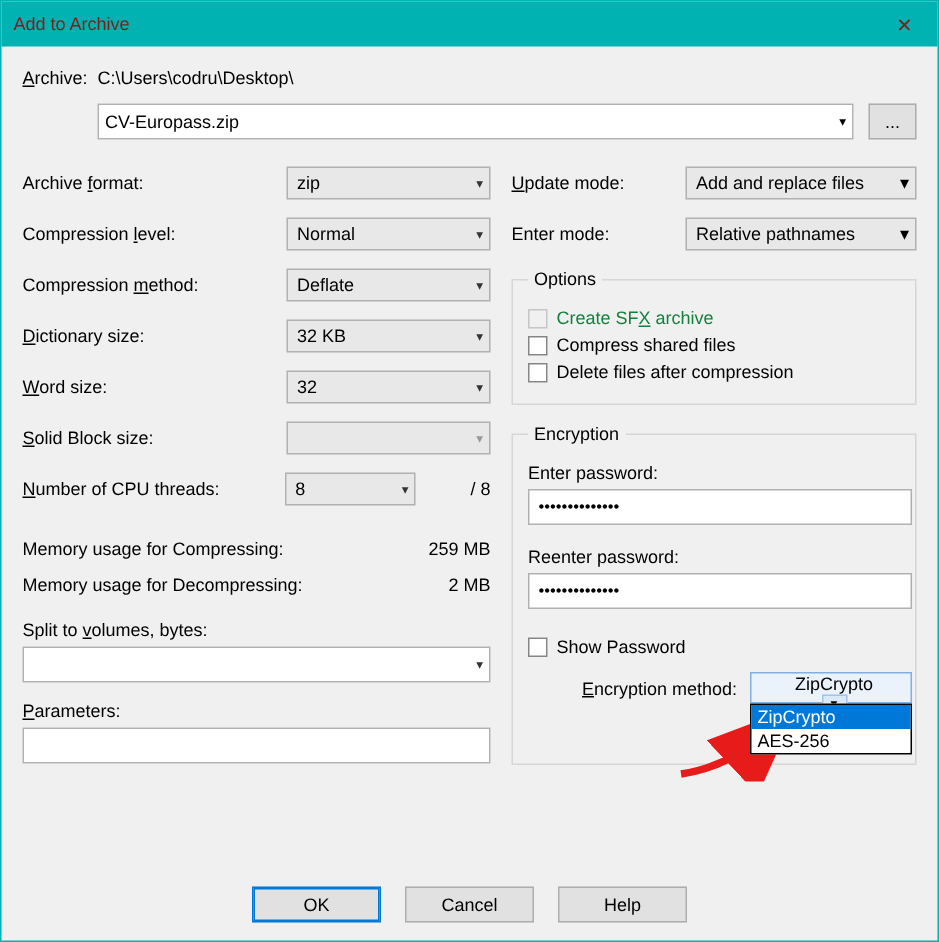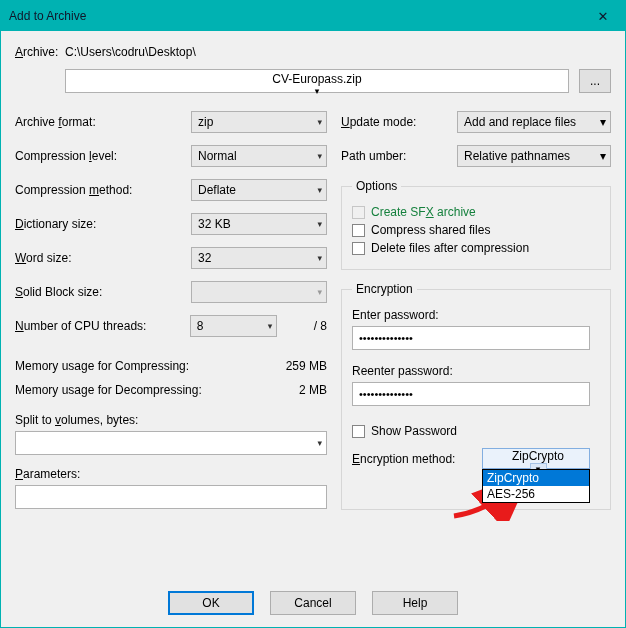--- a/index.html
+++ b/index.html
@@ -22,21 +22,21 @@
     display: flex;
     flex-direction: column;
   }
   .titlebar {
     height: 30px;
     background: #00b2b2;
     display: flex;
     align-items: center;
     justify-content: space-between;
     padding: 0 0 0 8px;
-    color: #0f172a;
+    color: #7f1d1d;
     font-size: 12px;
   }
   .titlebar .close {
     width: 44px;
     height: 30px;
     display: flex;
     align-items: center;
     justify-content: center;
     font-size: 13px;
     font-family: sans-serif;
@@ -56,21 +56,20 @@
   .archive-right { flex: 1; }
   .path-text { font-size: 12px; margin-bottom: 10px; }
   .archive-input-row { display: flex; gap: 10px; align-items: center; }
   .combo, .textinput, .dropdown {
     border: 1px solid #b1b1b1;
     background: #fff;
     height: 22px;
     font-size: 12px;
     padding: 2px 4px;
     font-family: inherit;
-    flex-direction: column;
   }
   .combo-big { flex: 1; height: 24px; }
   .browse-btn {
     width: 32px;
     height: 24px;
     border: 1px solid #adadad;
     background: #e1e1e1;
     font-size: 12px;
     display: flex;
     align-items: center;
@@ -127,21 +126,21 @@
     background: #e8e8e8;
     display: flex;
     align-items: center;
     justify-content: space-between;
     padding: 0 4px 0 6px;
     font-size: 12px;
   }
   fieldset {
     border: 1px solid #d6d6d6;
     margin: 0 0 12px 0;
-    padding: 8px 20px 10px 10px;
+    padding: 8px 2px 10px 10px;
     font-size: 12px;
   }
   fieldset legend { padding: 0 4px; font-size: 12px; }
   .check-row {
     display: flex;
     align-items: center;
     gap: 6px;
     margin: 4px 0;
     font-size: 12px;
   }
@@ -163,20 +162,21 @@
     padding: 2px 6px;
     font-size: 11px;
     letter-spacing: 0;
     font-family: inherit;
   }
   .enc-method-row {
     display: flex;
     align-items: center;
     margin-top: 10px;
     position: relative;
+    margin-left: 36px;
   }
   .enc-method-row .lbl { flex: 1; }
   .enc-select {
     width: 108px;
     height: 21px;
     border: 1px solid #82aee0;
     background: #eaf2fb;
     display: flex;
     align-items: center;
     justify-content: space-between;
@@ -355,21 +355,21 @@
 
         <div class="right-row">
           <div class="lbl label"><span class="underline">U</span>pdate mode:</div>
           <div class="right-select">
             <span>Add and replace files</span>
             <span class="chev">▾</span>
           </div>
         </div>
 
         <div class="right-row">
-          <div class="lbl label">Path umber:</div>
+          <div class="lbl label">Enter mode:</div>
           <div class="right-select">
             <span>Relative pathnames</span>
             <span class="chev">▾</span>
           </div>
         </div>
 
         <fieldset>
           <legend>Options</legend>
           <div class="check-row">
             <span class="checkbox disabled"></span>

